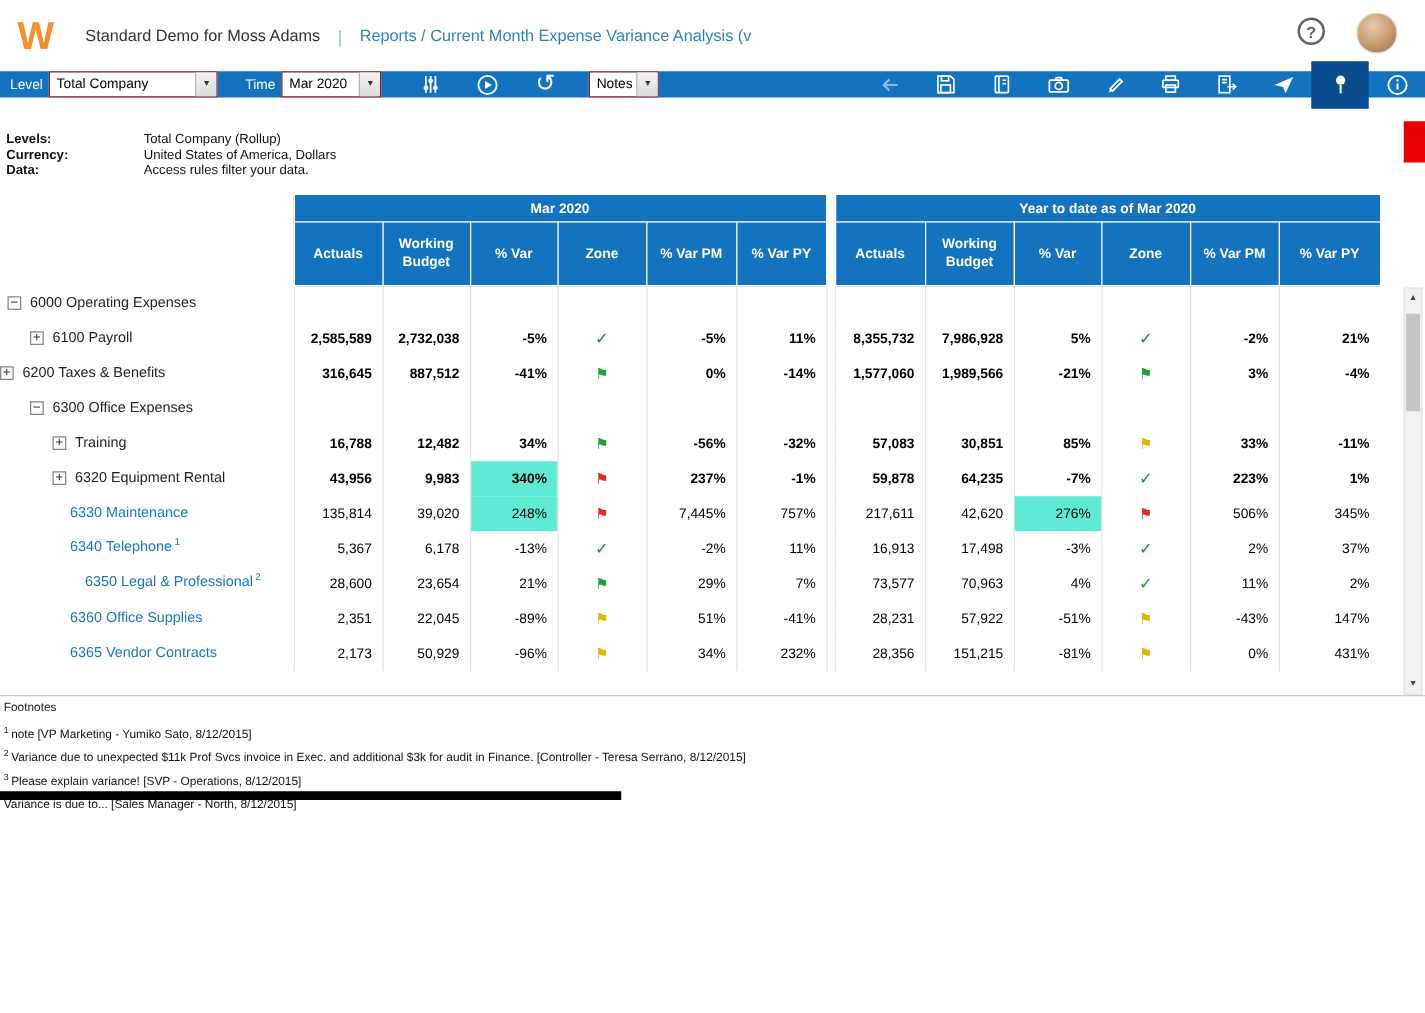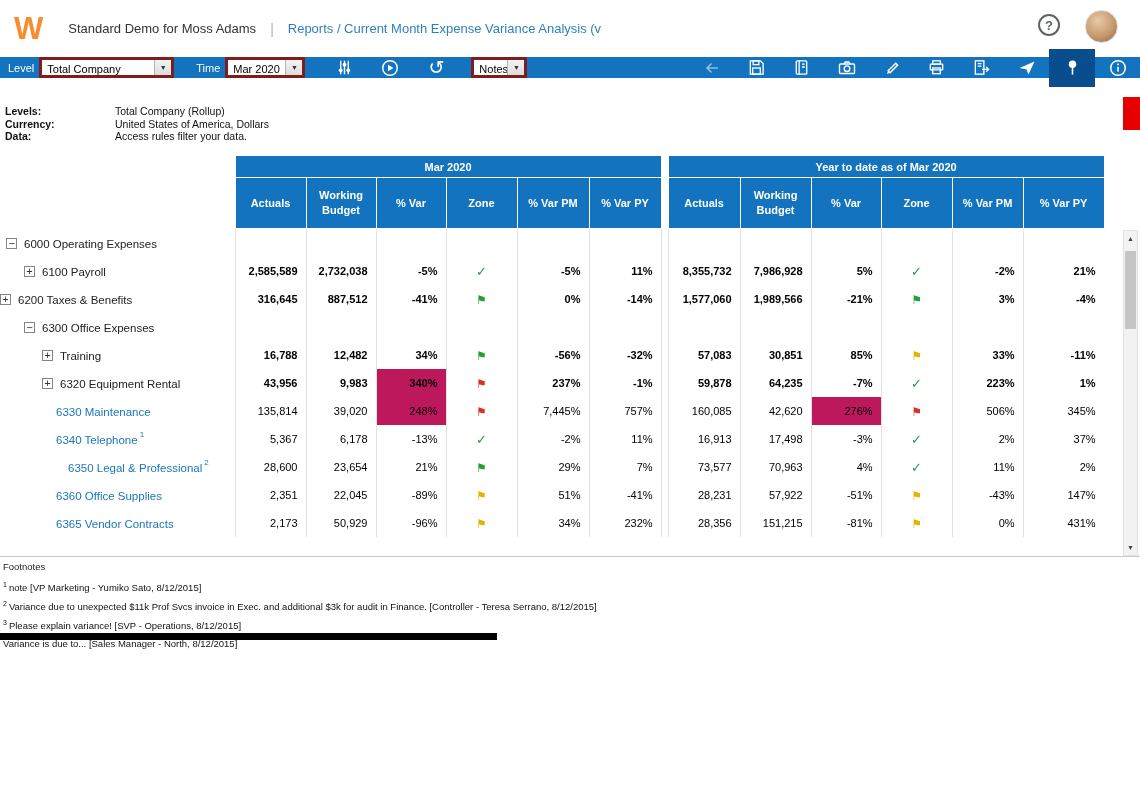--- a/index.html
+++ b/index.html
@@ -11,21 +11,21 @@
   .logo { margin-left:14px; font-size:31px; font-weight:800; color:#F68D2E; letter-spacing:-1px; line-height:1; }
   .app-title { margin-left:26px; font-size:13px; color:#333; }
   .tb-sep { margin:0 14px; color:#9bb8d3; font-size:14px; }
   .breadcrumb { font-size:13px; color:#2F80BF; cursor:pointer; }
   .help-circle { position:absolute; right:80px; top:14px; width:22px; height:22px; border:2px solid #5f6368; border-radius:50%; color:#5f6368; font-size:13px; font-weight:bold; display:flex; align-items:center; justify-content:center; }
   .avatar { position:absolute; right:22px; top:10px; width:33px; height:33px; border-radius:50%; background:radial-gradient(circle at 40% 32%, #e8c9a8 0%, #c79a6e 55%, #8d6844 100%); border:1px solid #d8d8d8; }
 
   
   .toolbar { position:absolute; top:57px; left:0; width:100%; height:21px; background:#1373BE; display:flex; align-items:center; padding-left:8px; color:#fff; }
   .tb-label { font-size:11px; margin-right:5px; }
-  .win-select { background:#fff; border:3px solid #7f1d1d; height:21px; display:flex; align-items:stretch; color:#000; cursor:pointer; }
+  .win-select { background:#fff; border:1px solid #7f1d1d; height:21px; display:flex; align-items:stretch; color:#000; cursor:pointer; }
   .ws-txt { font-size:11px; padding:3px 4px 0 5px; flex:1; white-space:nowrap; overflow:hidden; }
   .ws-btn { width:17px; background:linear-gradient(#f4f4f4,#dcdcdc); border-left:1px solid #aab6c4; font-size:7px; color:#333; display:flex; align-items:center; justify-content:center; }
   .sel-level { width:135px; }
   .sel-time  { width:80px; }
   .sel-notes { width:56px; }
   .tbicon { width:26px; height:26px; display:flex; align-items:center; justify-content:center; cursor:pointer; }
   .tbicon.undo { font-size:19px; line-height:1; color:#fff; font-family:"DejaVu Sans",sans-serif; }
   .tb-left-icons { display:flex; align-items:center; gap:20px; margin-left:26px; margin-right:22px; }
   .tb-right { margin-left:auto; display:flex; align-items:center; height:38px; }
   .tb-right .tbicon { width:45px; }
@@ -44,21 +44,21 @@
   .var-table th { background:#1373BE; color:#fff; font-weight:bold; font-size:11px; border:1px solid #fff; padding:2px; text-align:center; }
   .var-table tr.group-row th { height:22px; }
   .var-table tr.col-row th { height:51px; line-height:1.35; }
   .var-table th.th-tree, .var-table th.th-gap { background:#fff; border:none; }
   .var-table td { height:28px; padding:0; }
   td.tree-cell { border-right:1px solid #e2e2e2; white-space:nowrap; overflow:hidden; }
   td.data { font-size:11px; color:#000; text-align:right; padding-right:8px; border-right:1px solid #e2e2e2; }
   tr.bold td.data { font-weight:bold; }
   td.zone { text-align:center; border-right:1px solid #e2e2e2; }
   td.spacer { background:#fff; border-right:1px solid #e2e2e2; }
-  td.hl { background:#be185d; }
+  td.hl { background:#5eead4; }
   .expander { display:inline-block; width:11px; height:11px; border:1px solid #848484; background:#fff; color:#333; font-size:10px; line-height:9px; text-align:center; margin-right:7px; vertical-align:middle; cursor:pointer; font-family:"DejaVu Sans Mono",monospace; }
   .tree-label { font-size:11.5px; color:#222; vertical-align:middle; }
   .tree-label.link { color:#1B75BC; cursor:pointer; }
   sup.acct-sup { color:#1B75BC; font-size:8px; margin-left:2px; }
   .zone-icon { font-size:12px; }
   .z-check { color:#21A038; font-weight:bold; font-size:13px; }
   .z-green { color:#21A038; }
   .z-yellow { color:#E2B400; }
   .z-red { color:#D93025; }
 
@@ -349,21 +349,21 @@
           </tr>
           <tr>
             <td class="tree-cell" style="padding-left: 56px;"><span class="tree-label link">6330 Maintenance</span></td>
             <td class="data">135,814</td>
             <td class="data">39,020</td>
             <td class="data hl">248%</td>
             <td class="zone"><span class="zone-icon z-red">⚑</span></td>
             <td class="data">7,445%</td>
             <td class="data">757%</td>
             <td class="spacer"></td>
-            <td class="data">160,085</td>
+            <td class="data">217,611</td>
             <td class="data">42,620</td>
             <td class="data hl">276%</td>
             <td class="zone"><span class="zone-icon z-red">⚑</span></td>
             <td class="data">506%</td>
             <td class="data">345%</td>
           </tr>
           <tr>
             <td class="tree-cell" style="padding-left: 56px;"><span class="tree-label link">6340 Telephone</span><sup class="acct-sup">1</sup></td>
             <td class="data">5,367</td>
             <td class="data">6,178</td>

